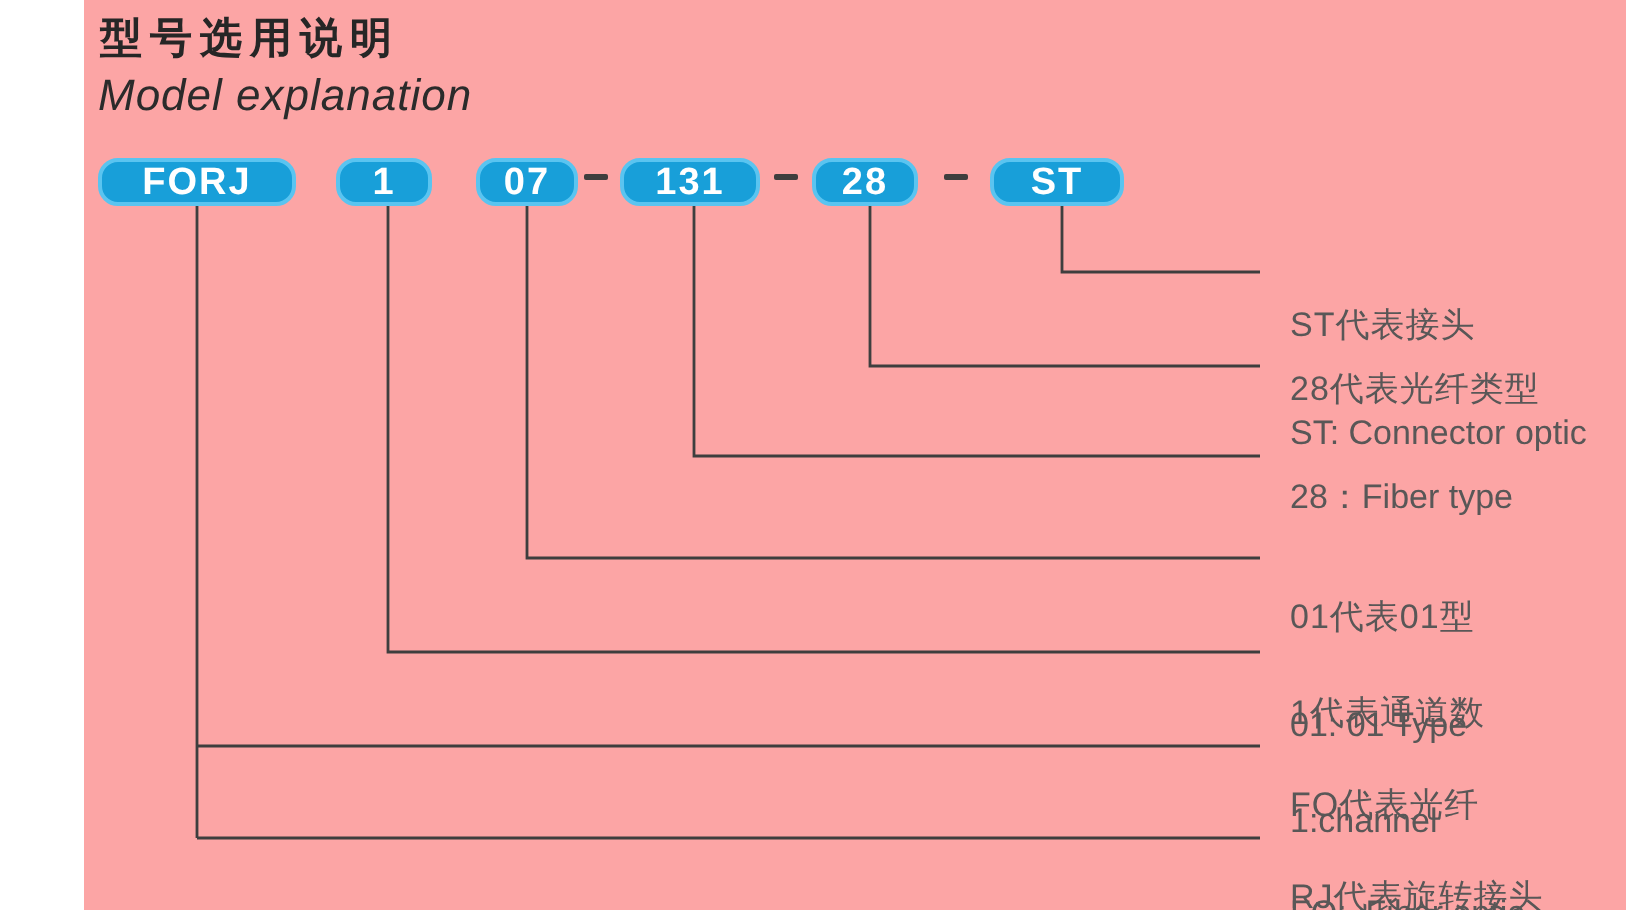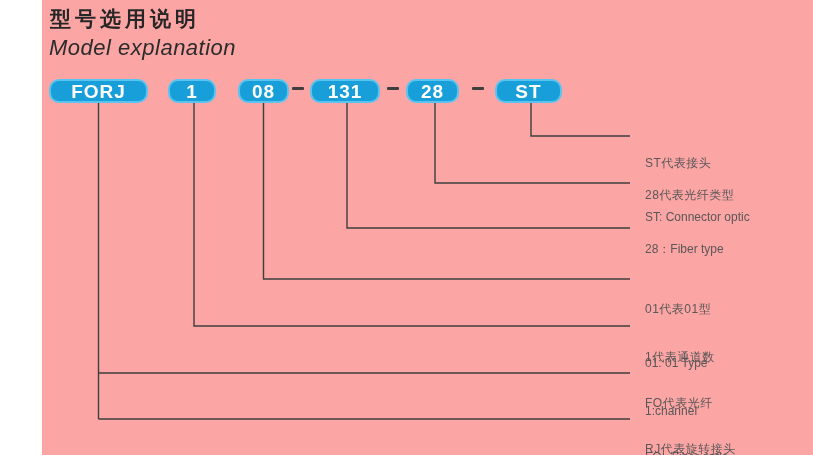--- a/index.html
+++ b/index.html
@@ -37,36 +37,36 @@
     background:#3e3e3e;border-radius:1px;
   }
   .connector-svg{
     position:absolute;left:0;top:0;width:813px;height:455px;
   }
   .connector-svg polyline{
     fill:none;stroke:#3e3e3e;stroke-width:1.4;
   }
   .expl{
     position:absolute;left:603px;
-    color:#595757;font-size:12px;line-height:18px;
+    color:#595757;font-size:17px;line-height:18px;
     white-space:pre;
   }
   .expl .zh{letter-spacing:0.5px;}
 </style>
 </head>
 <body>
 
 <div class="stage">
 
   <h1 class="title-zh">型号选用说明</h1>
   <h2 class="title-en">Model explanation</h2>
 
   <div class="pill" style="left:7px;width:99px;">FORJ</div>
   <div class="pill" style="left:126px;width:48px;">1</div>
-  <div class="pill" style="left:196px;width:51px;">08</div>
+  <div class="pill" style="left:196px;width:51px;">07</div>
   <div class="dash" style="left:250px;"></div>
   <div class="pill" style="left:268px;width:70px;">131</div>
   <div class="dash" style="left:345px;"></div>
   <div class="pill" style="left:364px;width:53px;">28</div>
   <div class="dash" style="left:430px;"></div>
   <div class="pill" style="left:453px;width:67px;">ST</div>
 
   <svg class="connector-svg" viewBox="0 0 813 455" xmlns="http://www.w3.org/2000/svg" aria-hidden="true">
     <polyline points="489,103 489,136 588,136"></polyline>
     <polyline points="393,103 393,183 588,183"></polyline>

